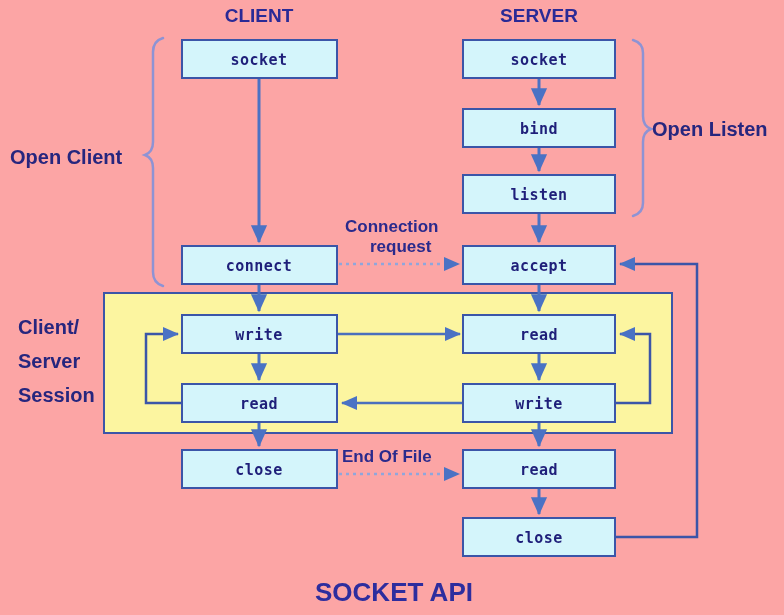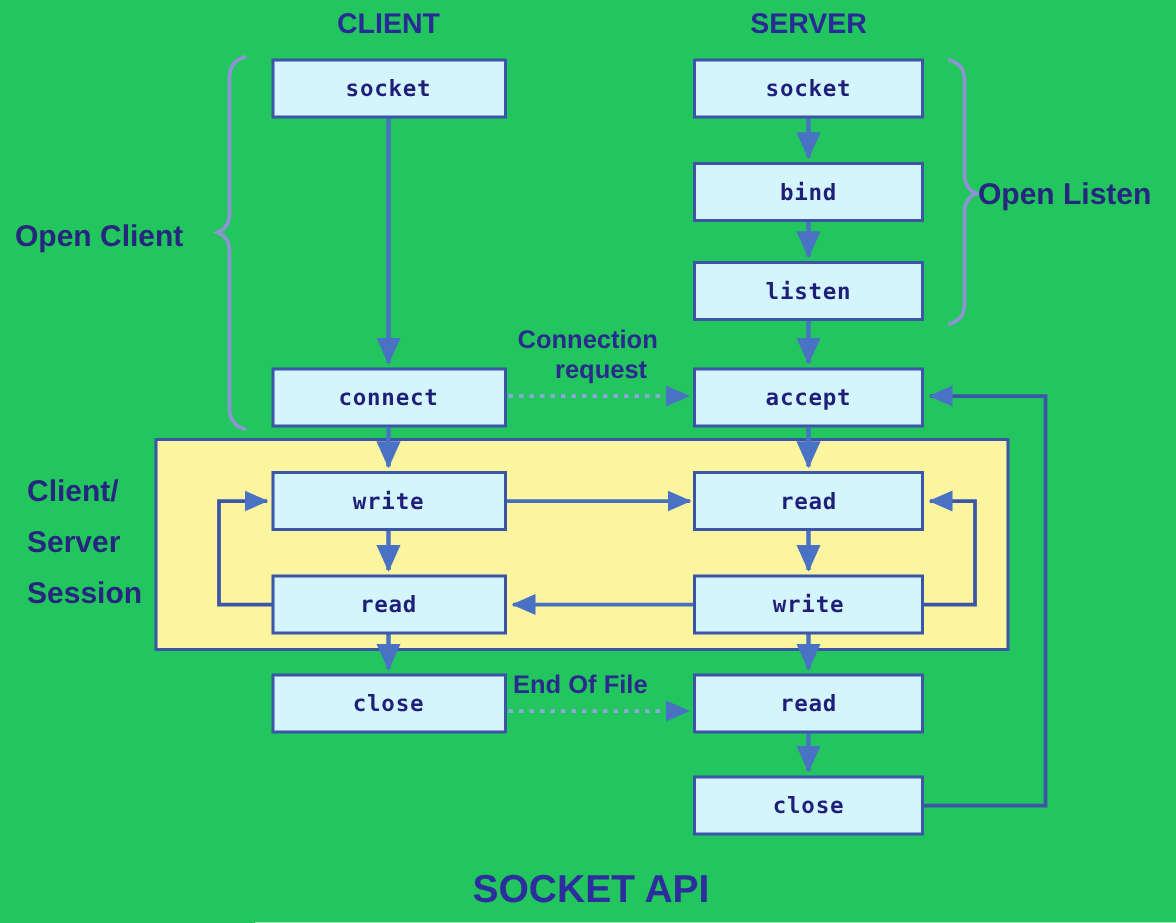--- a/index.html
+++ b/index.html
@@ -4,21 +4,21 @@
 <style>
   html, body {
     margin: 0;
     padding: 0;
     background: #ffffff;
   }
   #diagram-root {
     position: relative;
     width: 784px;
     height: 615px;
-    background: #22c55e;
+    background: #fca5a5;
     font-family: "Liberation Sans", sans-serif;
     overflow: hidden;
     text-decoration: underline;
   }
   svg#socket-diagram {
     display: block;
     width: 784px;
     height: 615px;
   }
   .box-rect {

